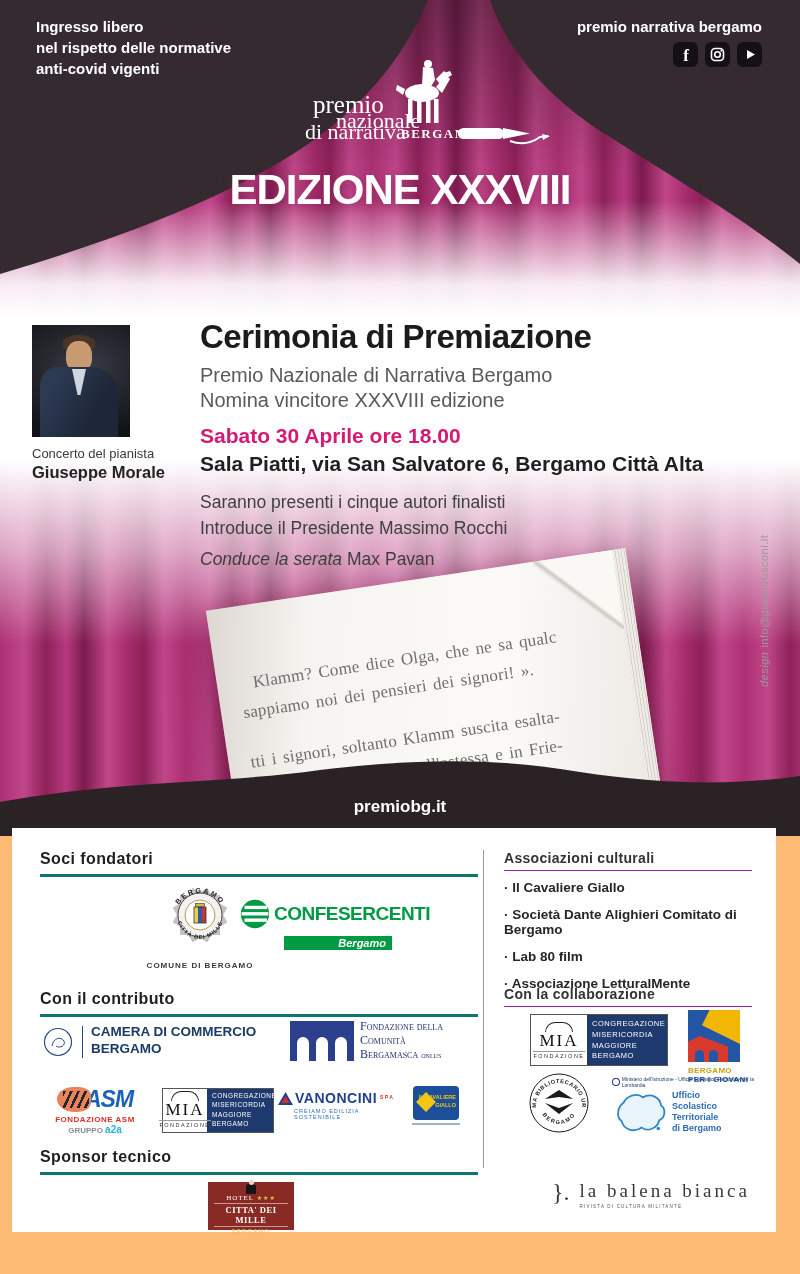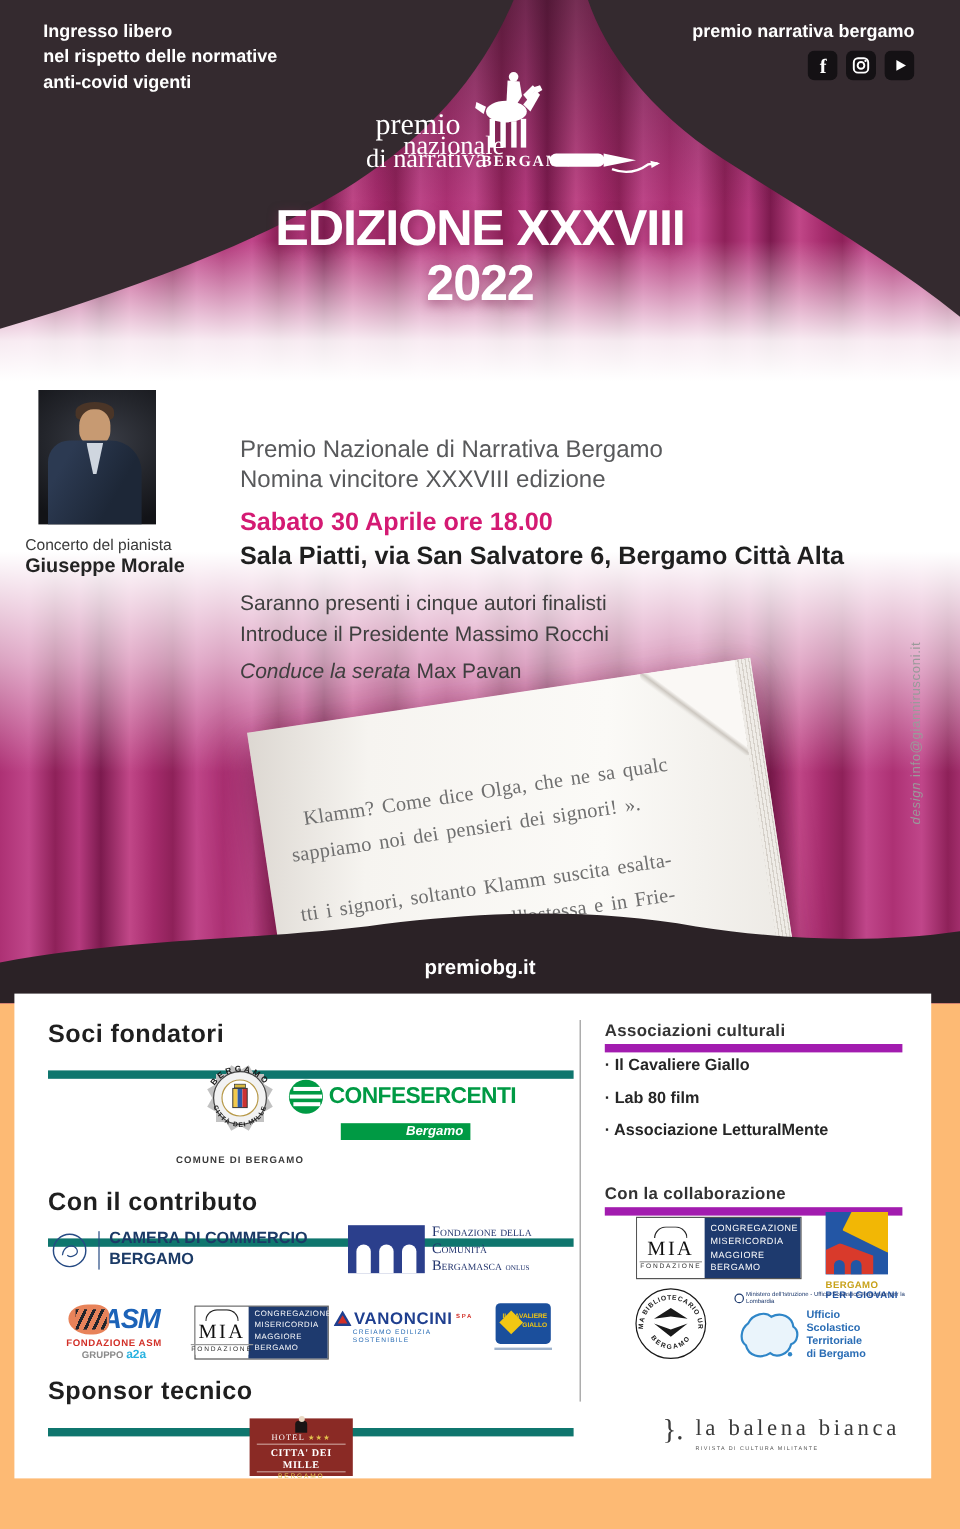--- a/index.html
+++ b/index.html
@@ -40,21 +40,21 @@
   
   .photo{position:absolute;left:32px;top:325px;width:98px;height:112px;overflow:hidden;
          background:radial-gradient(90px 70px at 55% 38%, #3a3d46 0%, #23252b 55%, #121317 100%);}
   .photo .head{position:absolute;left:34px;top:16px;width:26px;height:30px;border-radius:45% 45% 40% 40%;
                background:#c79a72;}
   .photo .hair{position:absolute;left:31px;top:10px;width:32px;height:16px;border-radius:50% 50% 30% 30%;background:#4a3527;}
   .photo .suit{position:absolute;left:8px;top:42px;width:78px;height:70px;border-radius:18px 26px 0 0;
                background:linear-gradient(120deg,#2c3a52 20%,#1d2737 70%);}
   .photo .shirt{position:absolute;left:40px;top:44px;width:14px;height:26px;background:#cfd6df;
                 clip-path:polygon(0 0,100% 0,60% 100%,40% 100%);}
-  .caption{position:absolute;left:21px;top:446px;color:#3a3a3a;}
+  .caption{position:absolute;left:32px;top:446px;color:#3a3a3a;}
   .cap1{font-size:13px;}
   .cap2{font-size:16.5px;font-weight:bold;color:#232323;margin-top:2px;}
 
   .ev{position:absolute;left:200px;white-space:nowrap;}
   .ev-title{top:318px;font-size:33px;font-weight:bold;color:#1b1b1b;letter-spacing:-.5px;}
   .ev-sub1{top:364px;font-size:20px;color:#58595b;}
   .ev-sub2{top:389px;font-size:20px;color:#58595b;}
   .ev-date{top:424px;font-size:21px;font-weight:bold;color:#d41a73;}
   .ev-loc{top:452px;font-size:21px;font-weight:bold;color:#1f1f1f;}
   .ev-i1{top:492px;font-size:17.5px;color:#3f3f3f;}
@@ -78,24 +78,24 @@
   .book .txt{position:absolute;left:22px;top:64px;width:385px;font-family:"Liberation Serif",serif;
              font-size:17px;color:#6f6f6f;line-height:1.68;letter-spacing:.2px;word-spacing:2px;white-space:nowrap;}
   .book .gap{height:22px;}
 
   .wave{position:absolute;left:0;top:750px;}
   .site{position:absolute;left:0;right:0;top:797px;text-align:center;color:#fff;
         font-size:17px;font-weight:bold;}
 
   
   .infobox{position:absolute;left:12px;top:828px;width:764px;height:404px;background:#fff;}
-  .h-big{position:absolute;font-size:21px;font-weight:600;color:#1f1f1f;letter-spacing:.4px;
-         border-bottom:7px solid #0f766e;padding-bottom:18px;}
+  .h-big{position:absolute;font-size:16px;font-weight:600;color:#1f1f1f;letter-spacing:.4px;
+         border-bottom:3px solid #0f766e;padding-bottom:6px;}
   .h-small{position:absolute;font-size:14px;font-weight:600;color:#333;letter-spacing:.3px;
-           border-bottom:7px solid #a21caf;padding-bottom:4px;}
+           border-bottom:1px solid #a21caf;padding-bottom:4px;}
   .vdiv{position:absolute;left:471px;top:22px;width:1px;height:318px;background:#9a9a9a;}
 
   .assoc-list{position:absolute;left:492px;top:52px;margin:0;padding:0;list-style:none;}
   .assoc-list li{font-size:13.5px;font-weight:bold;color:#262626;margin-bottom:12px;}
   .assoc-list li::before{content:"· ";font-weight:bold;}
 
   
   .comune{position:absolute;left:118px;top:48px;text-align:center;width:140px;}
   .comune-cap{font-size:8px;font-weight:bold;letter-spacing:1px;color:#3a3a3a;margin-top:3px;}
 
@@ -250,33 +250,33 @@
       <span class="w city">BERGAMO</span>
       <svg class="pen" width="92" height="20" viewBox="0 0 92 20">
         <rect x="0" y="3" width="46" height="11" rx="5.5" fill="#fff"></rect>
         <path d="M45,3 L72,8.5 L45,14 Z" fill="#fff"></path>
         <path d="M52,16 q16,6 30,-4 l8,-1" stroke="#fff" stroke-width="2" fill="none"></path>
         <path d="M84,9 l8,2 -7,4 z" fill="#fff"></path>
       </svg>
     </div>
 
     <div class="edition edition1">EDIZIONE XXXVIII</div>
-    <div class="edition edition2">2022</div>
 
     <div class="photo">
       <div class="hair"></div>
       <div class="head"></div>
       <div class="suit"></div>
       <div class="shirt"></div>
     </div>
     <div class="caption">
       <div class="cap1">Concerto del pianista</div>
       <div class="cap2">Giuseppe Morale</div>
     </div>
 
+    <div class="ev ev-title">Cerimonia di Premiazione</div>
     <div class="ev ev-sub1">Premio Nazionale di Narrativa Bergamo</div>
     <div class="ev ev-sub2">Nomina vincitore XXXVIII edizione</div>
     <div class="ev ev-date">Sabato 30 Aprile ore 18.00</div>
     <div class="ev ev-loc">Sala Piatti, via San Salvatore 6, Bergamo Città Alta</div>
     <div class="ev ev-i1">Saranno presenti i cinque autori finalisti</div>
     <div class="ev ev-host">
       <span class="it">Conduce la serata</span><span>Max Pavan</span>
     </div>
     <div class="ev ev-i2">Introduce il Presidente Massimo Rocchi</div>
 
@@ -347,20 +347,21 @@
           <rect x="6" y="26" width="30" height="4.5" fill="#fff"></rect>
         </svg>
         <span class="conf-name">CONFESERCENTI</span>
       </div>
       <div class="conf-bar">Bergamo</div>
     </div>
 
     <div class="h-small" style="left:492px;top:22px;width:248px;">Associazioni culturali</div>
     <ul class="assoc-list">
       <li>Il Cavaliere Giallo</li>
+      <li>Società Dante Alighieri Comitato di Bergamo</li>
       <li>Lab 80 film</li>
       <li>Associazione LetturalMente</li>
     </ul>
 
     <div class="h-big" style="left:28px;top:162px;width:438px;">Con il contributo</div>
 
     <div class="camera">
       <svg width="32" height="32" viewBox="0 0 32 32">
         <circle cx="16" cy="16" r="13.5" fill="none" stroke="#274b84" stroke-width="1.2"></circle>
         <path d="M10,20 C11,12 19,10 22,15 C24,19 18,23 14,20" fill="none" stroke="#274b84" stroke-width="1"></path>

